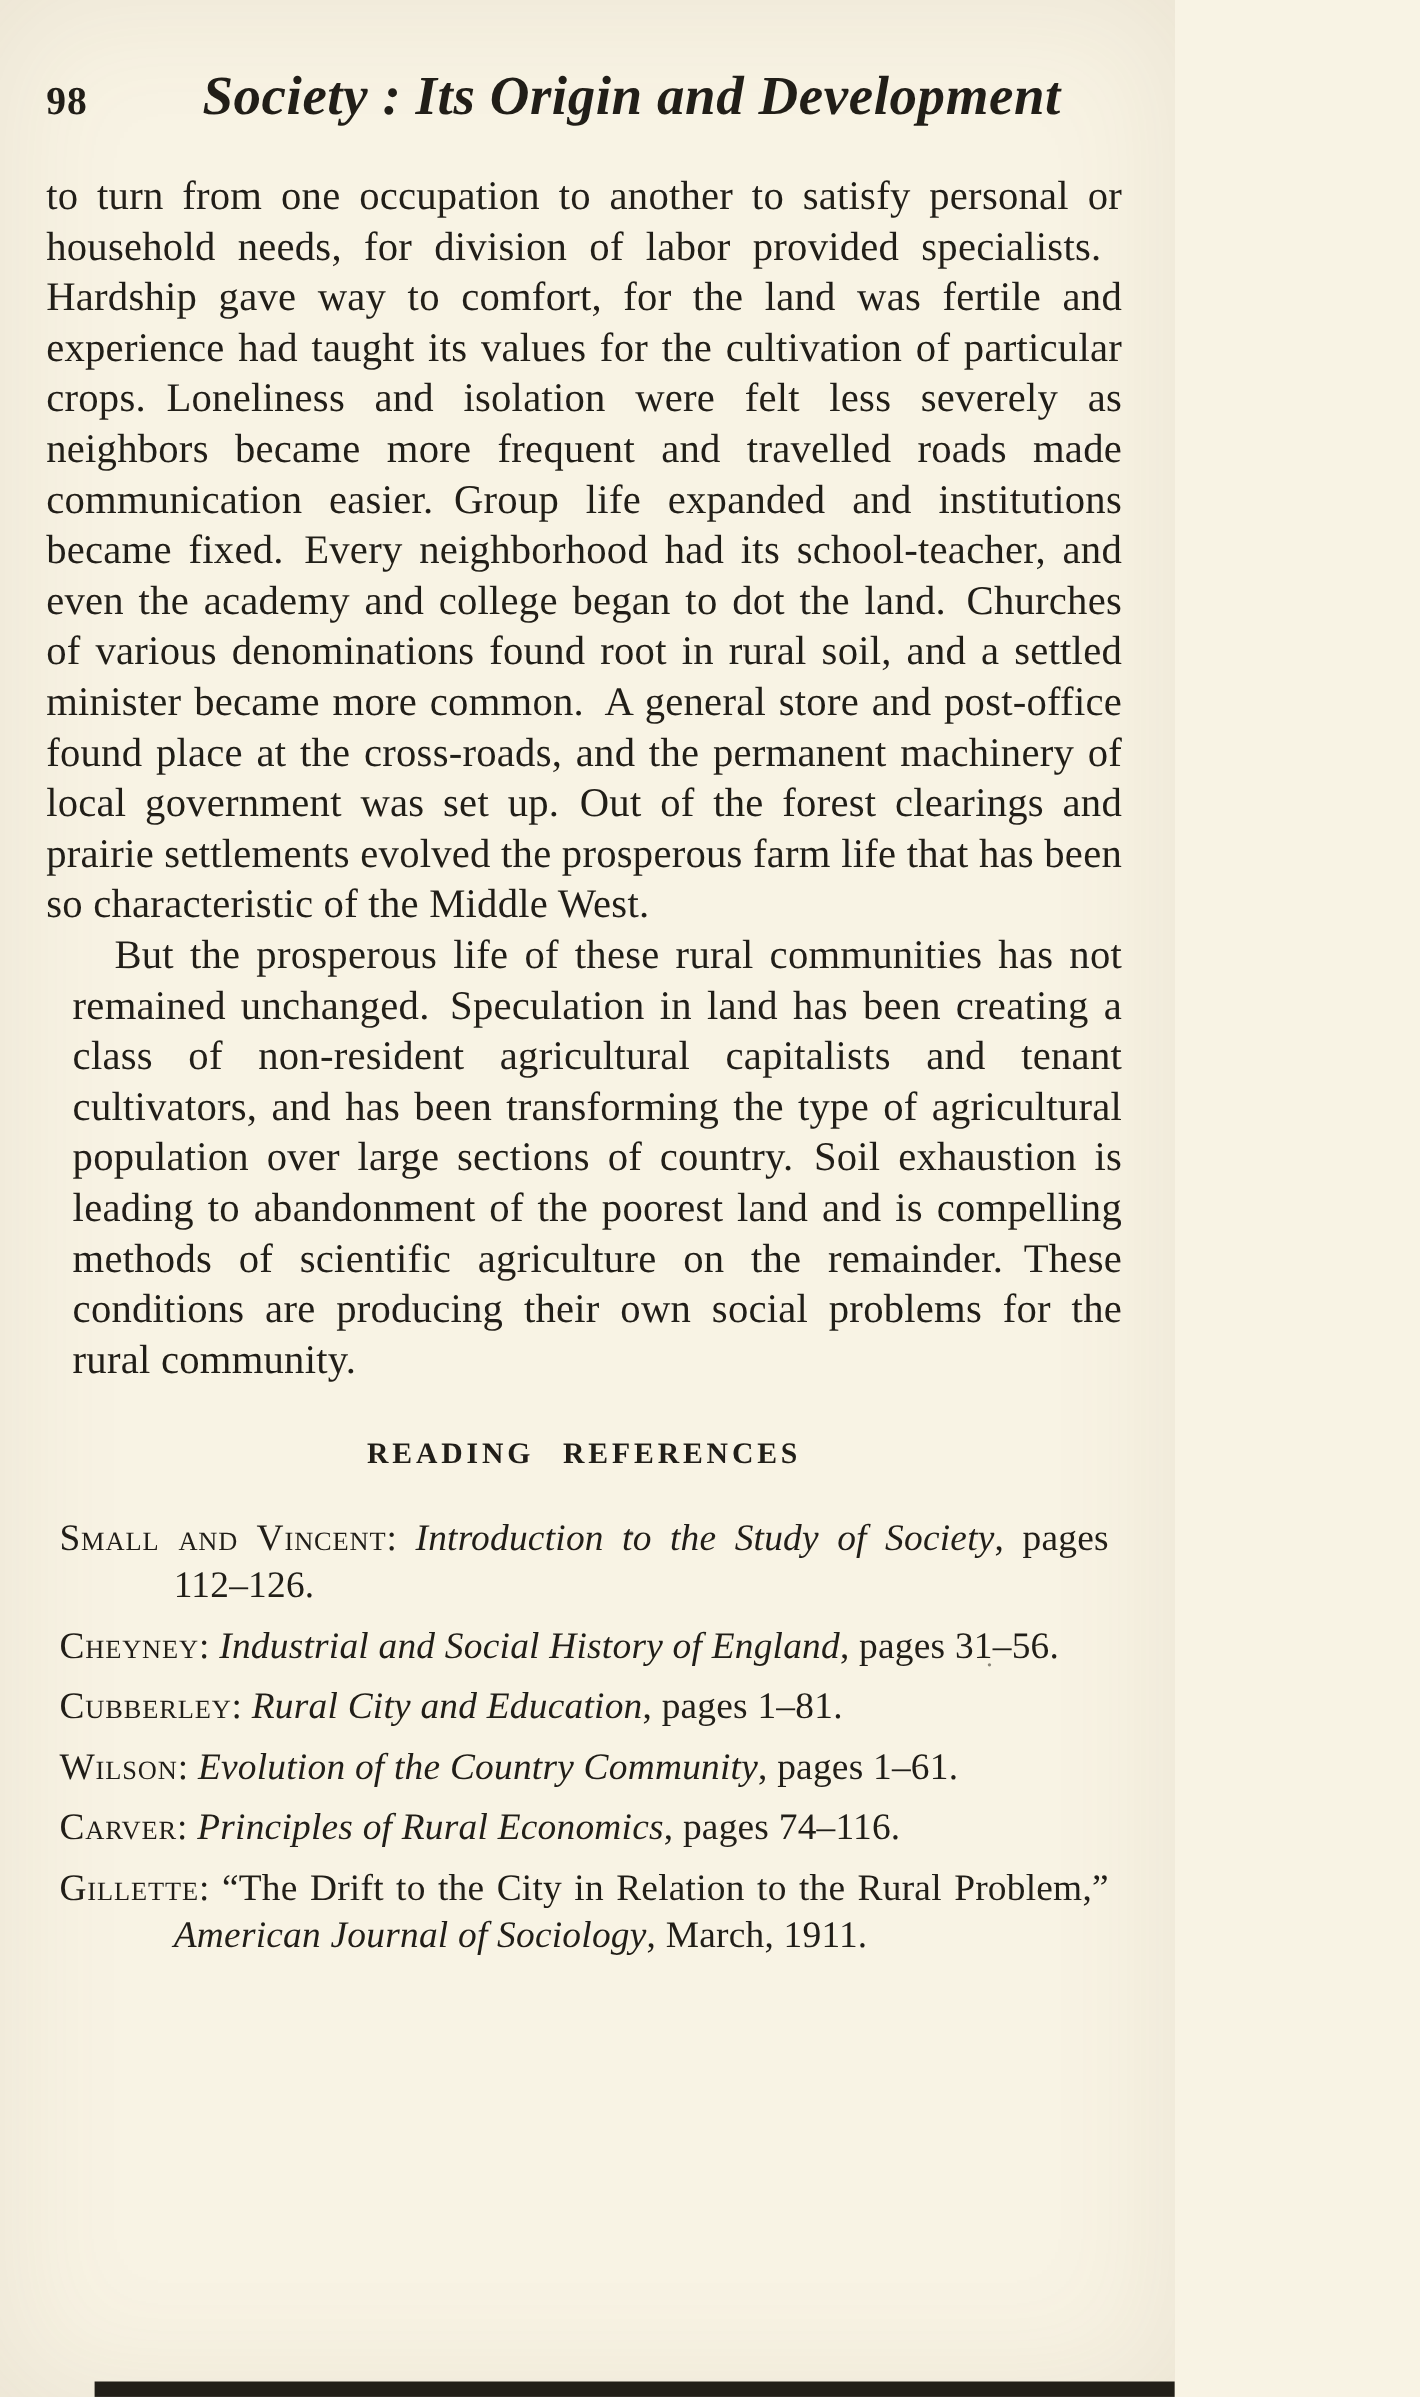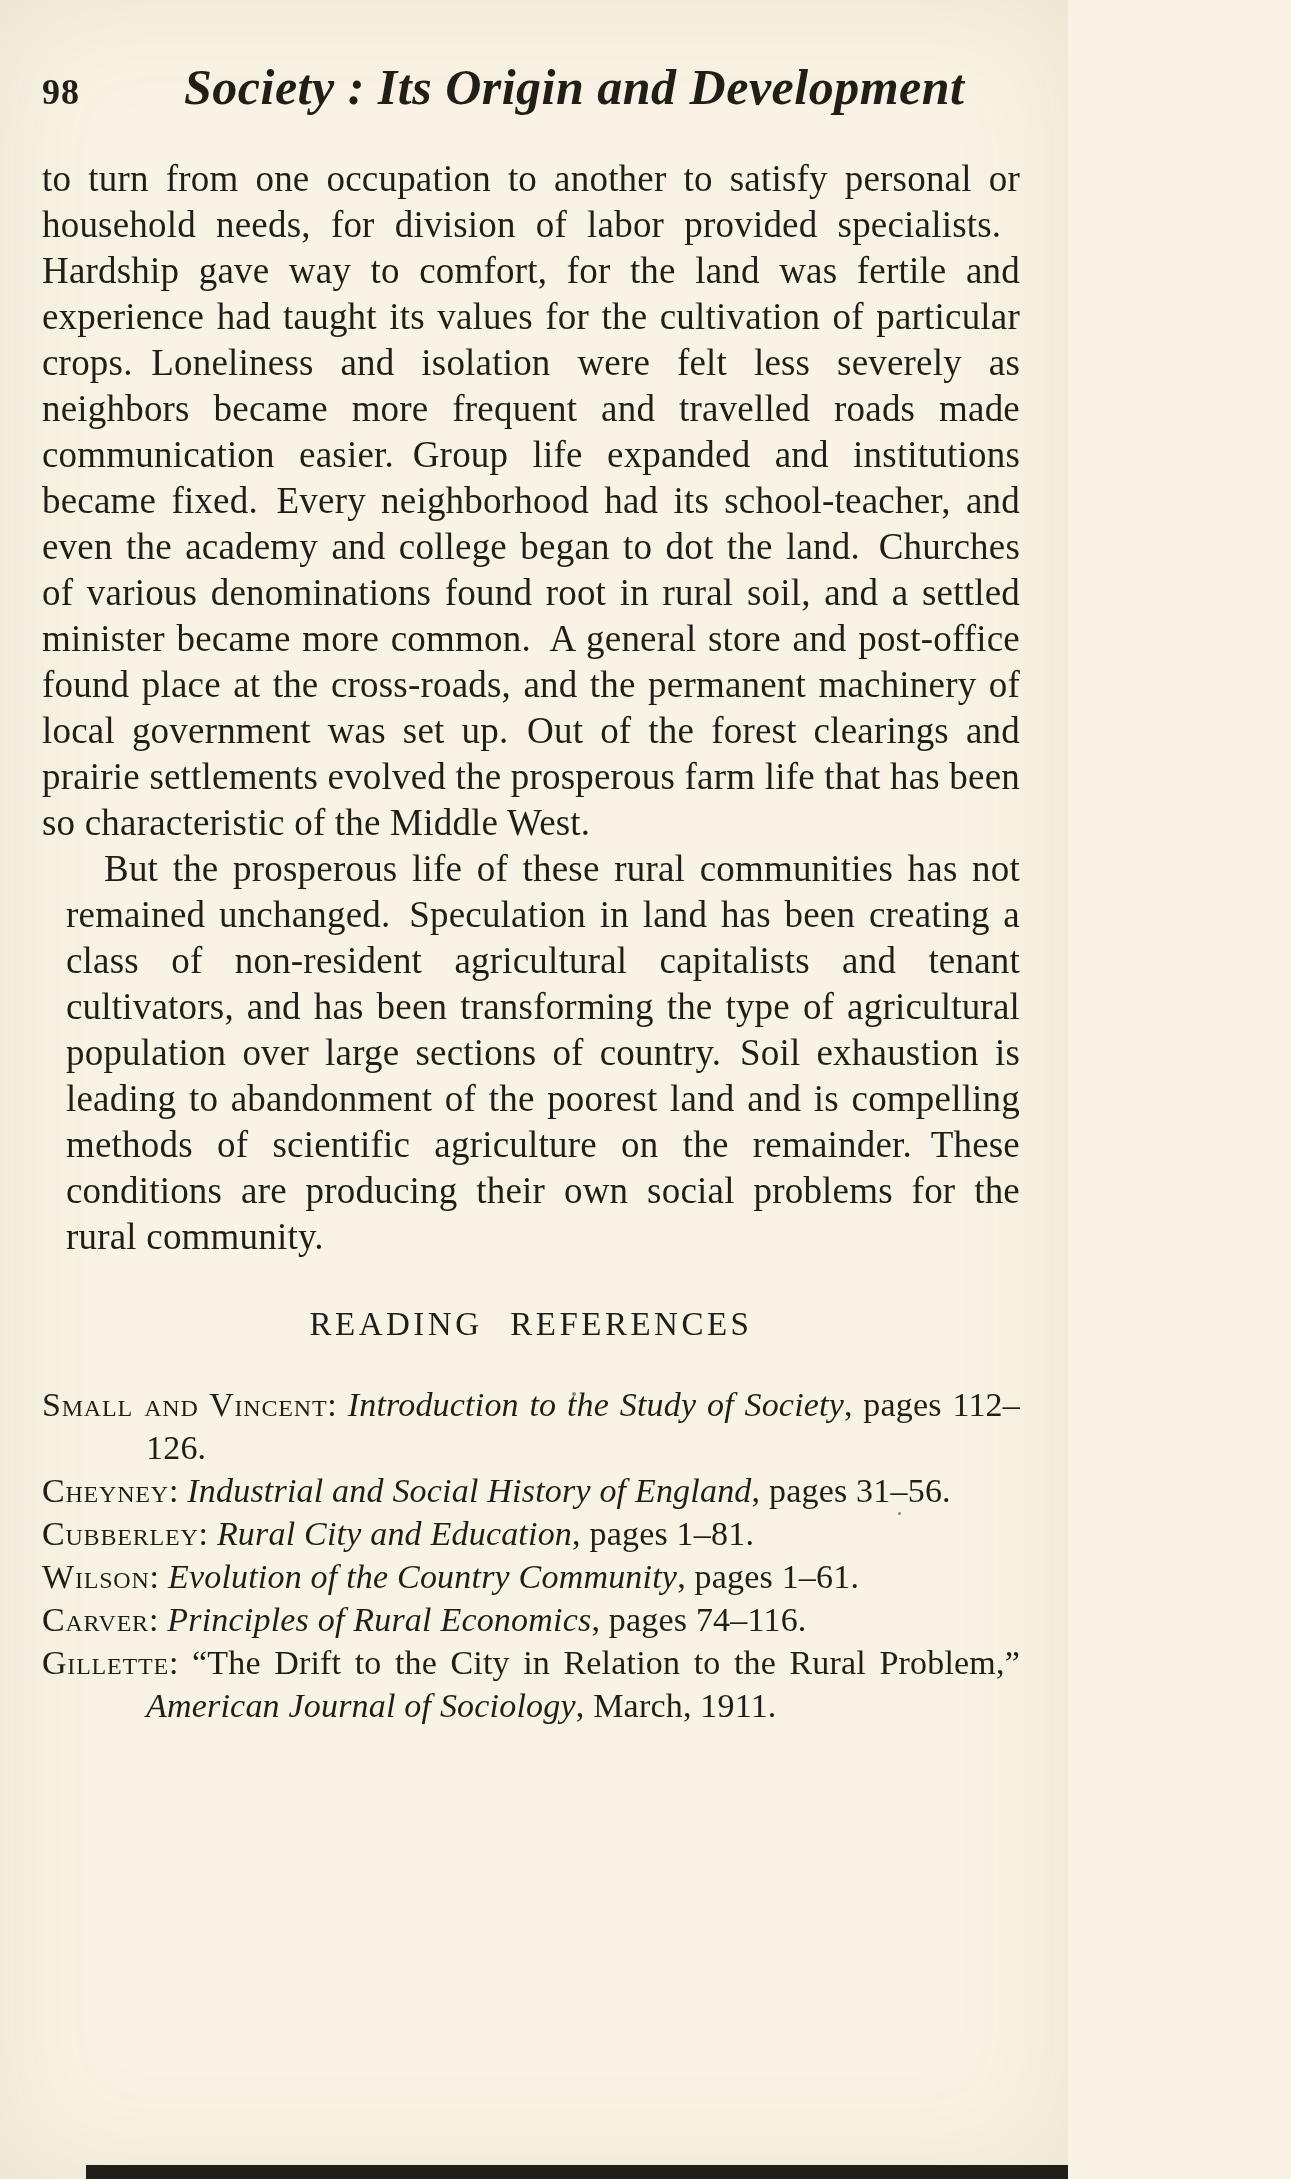--- a/index.html
+++ b/index.html
@@ -47,31 +47,31 @@
   }
   .body-para.first {
     text-indent: 0;
   }
   .body-para.indented {
     text-indent: 38px;
     margin-left: 24px;
   }
   .refs-heading {
     margin: 46px 0 40px 0;
-    font-size: 33px;
-    font-weight: normal;
+    font-size: 27px;
+    font-weight: bold;
     text-align: center;
     letter-spacing: 3.5px;
     word-spacing: 16px;
   }
   .refs-list {
     margin: 0;
   }
   .ref-item {
-    margin: 0;
+    margin: 12px;
     font-size: 34px;
     line-height: 43px;
     text-align: justify;
     padding-left: 104px;
     text-indent: -104px;
     letter-spacing: 0.2px;
   }
   .seg-sc {
     font-variant: small-caps;
     letter-spacing: 0.8px;

